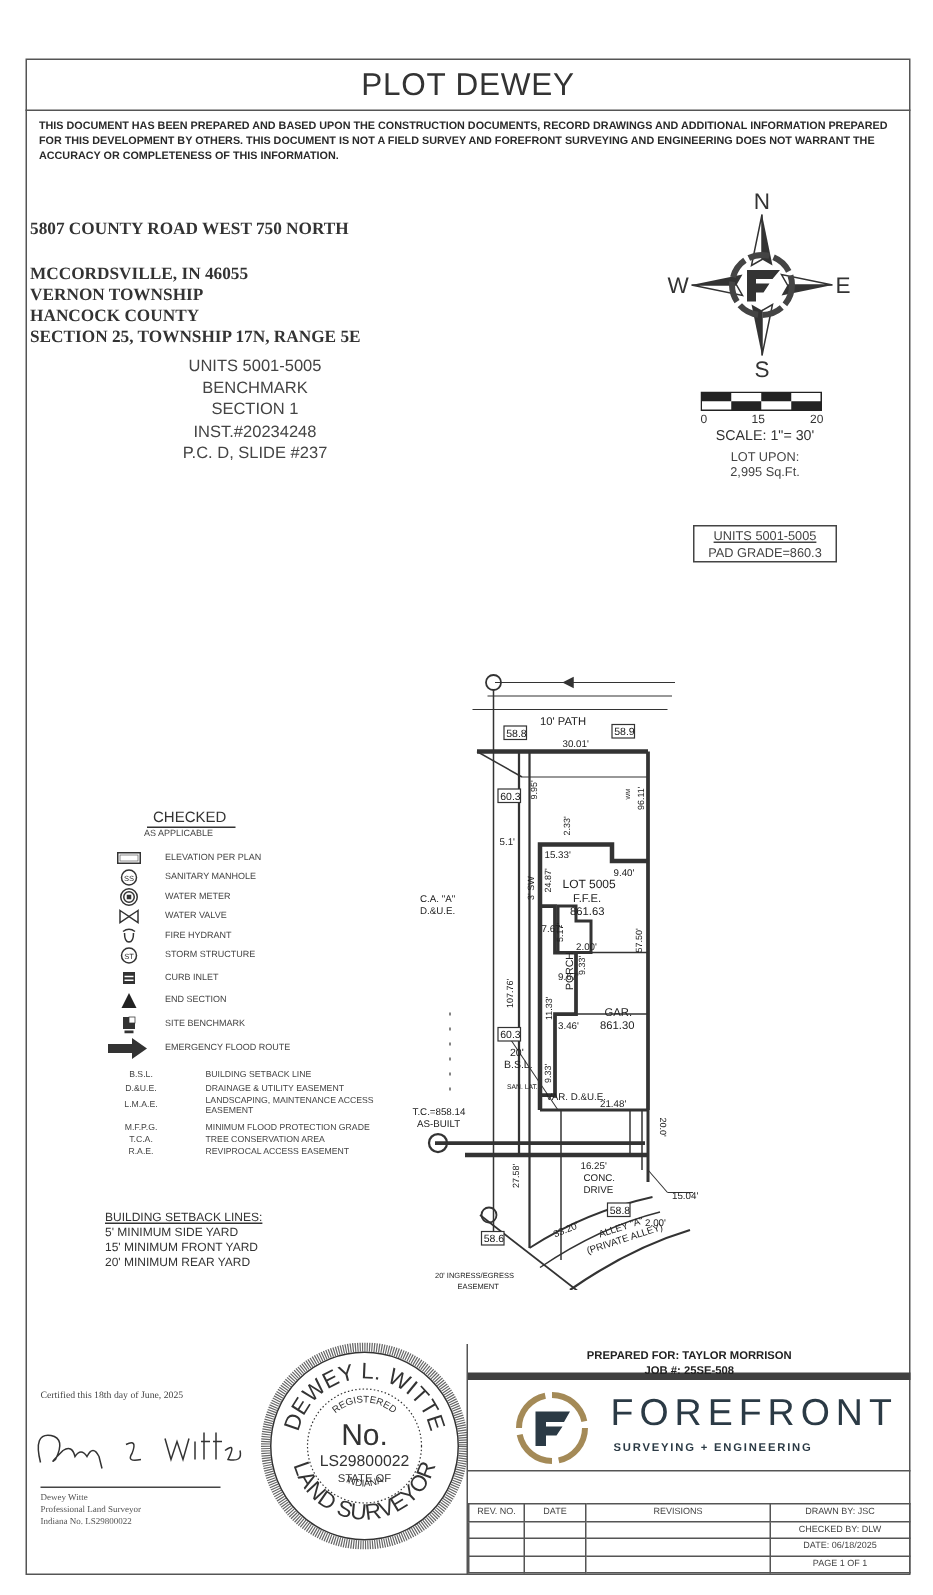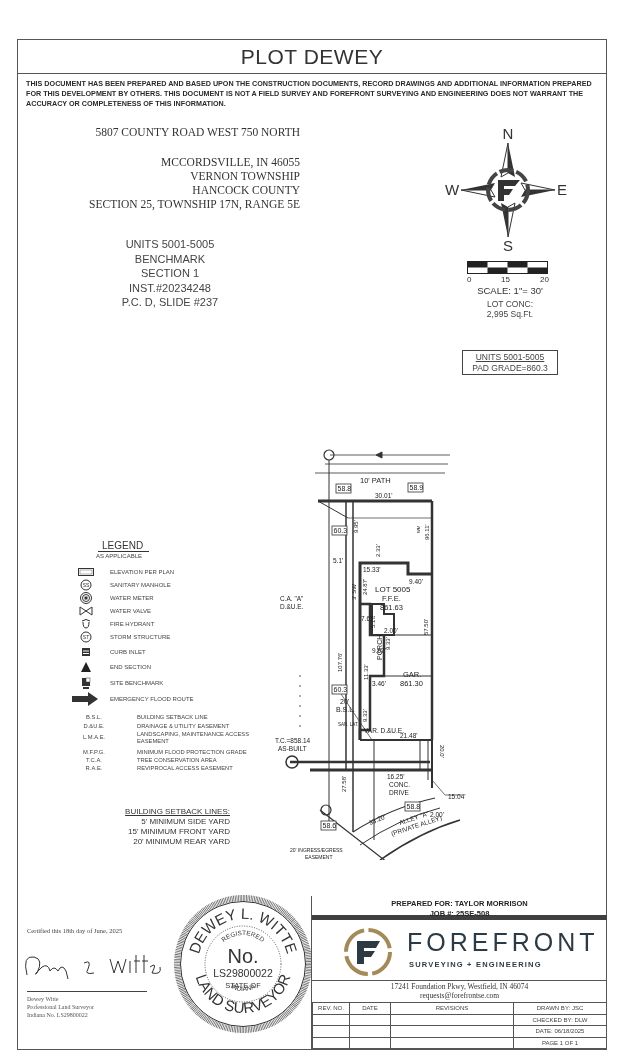--- a/index.html
+++ b/index.html
@@ -1,42 +1,42 @@
 <!DOCTYPE html>
 <html><head>
 <meta charset="utf-8">
 <style>
   html, body { margin:0; padding:0; background:#ffffff; }
   body { width:622px; height:1063px; position:relative; overflow:hidden; font-family:"Liberation Sans", sans-serif; color:#333; }
   .frame { position:absolute; left:17px; top:39px; width:590px; height:1011px; border:1px solid #555; box-sizing:border-box; }
   .title-band { position:absolute; left:17px; top:39px; width:590px; height:35px; border-bottom:1px solid #555; box-sizing:border-box; text-align:center; }
   .title-band span { font-size:21px; line-height:35px; color:#333; letter-spacing:0.5px; }
   .disclaimer { position:absolute; left:26px; top:79px; width:575px; font-size:7.2px; font-weight:bold; line-height:10px; color:#2a2a2a; }
-  .addr { position:absolute; font-family:"Liberation Serif", serif; font-weight:normal; color:#333; text-align:right; }
+  .addr { position:absolute; font-family:"Liberation Serif", serif; font-weight:bold; color:#333; text-align:left;margin-top:21px; }
   .addr1 { left:20px; top:126px; width:280px; font-size:11.5px; }
   .addr-block { left:20px; top:155px; width:280px; font-size:11.5px; line-height:14px; }
   .units-block { position:absolute; left:70px; top:237px; width:200px; text-align:center; font-size:11px; line-height:14.5px; color:#444; }
   .compass { position:absolute; left:443px; top:125px; width:130px; height:130px; }
   .scalebar { position:absolute; left:467px; top:261px; }
   .scale-labels { position:absolute; left:464px; top:275px; width:90px; font-size:8px; color:#333; }
   .scale-labels span { position:absolute; }
   .scale-text { position:absolute; left:455px; top:285px; width:110px; text-align:center; font-size:9.5px; color:#333; }
   .lot-area { position:absolute; left:460px; top:299px; width:100px; text-align:center; font-size:8.5px; line-height:10px; color:#444; }
   .pad-box { position:absolute; left:462px; top:350px; width:96px; height:25px; border:1px solid #444; box-sizing:border-box; text-align:center; font-size:8.5px; line-height:11px; color:#444; padding-top:1px; }
   .pad-box .u { text-decoration:underline; }
   .legend { position:absolute; left:70px; top:540px; width:180px; }
   .legend-title { position:absolute; left:28px; top:0; font-size:10px; color:#333; border-bottom:1px solid #333; padding:0 6px 0 4px; }
   .legend-sub { position:absolute; left:26px; top:13px; font-size:6px; color:#444; }
   .lg-item { position:absolute; left:0; width:200px; height:12px; font-size:6px; color:#444; }
   .lg-item .ico { position:absolute; left:8px; top:-2px; width:16px; height:12px; }
   .lg-item .lbl { position:absolute; left:40px; top:1px; white-space:nowrap; }
   .abbr { position:absolute; left:70px; font-size:5.8px; color:#444; white-space:nowrap; }
   .abbr .k { position:absolute; left:0; width:48px; text-align:center; }
   .abbr .v { position:absolute; left:67px; }
-  .setback { position:absolute; left:70px; top:807px; width:160px; text-align:right; font-size:8px; line-height:10px; color:#333; }
+  .setback { position:absolute; left:70px; top:807px; width:160px; text-align:left; font-size:8px; line-height:10px; color:#333; }
   .setback .h { text-decoration:underline; }
   .plan { position:absolute; left:270px; top:440px; width:200px; height:420px; }
   .plan text { font-family:"Liberation Sans", sans-serif; fill:#222; }
   .cert { position:absolute; left:27px; top:927px; font-family:"Liberation Serif", serif; font-size:6.5px; color:#444; }
   .sig { position:absolute; left:22px; top:945px; width:140px; height:40px; }
   .sig-lines { position:absolute; left:27px; top:991px; width:120px; border-top:1px solid #444; }
   .surveyor-info { position:absolute; left:27px; top:995px; font-family:"Liberation Serif", serif; font-size:6px; line-height:8px; color:#555; }
   .seal { position:absolute; left:174px; top:895px; width:138px; height:138px; }
   .tblock { position:absolute; left:311px; top:896px; width:296px; height:154px; border-left:1px solid #555; box-sizing:border-box; }
   .tb-prep { position:absolute; left:0; top:0; width:295px; height:24px; border-bottom:5px solid #404040; text-align:center; font-size:7.5px; font-weight:bold; line-height:10px; padding-top:3px; box-sizing:border-box; color:#222; }
@@ -96,31 +96,31 @@
   <rect x="40.5" y="0.5" width="20" height="6" fill="#222"></rect>
   <rect x="60.5" y="6.5" width="20" height="6" fill="#222"></rect>
 </svg>
 <div class="scale-labels">
   <span style="left:3px">0</span>
   <span style="left:37px">15</span>
   <span style="left:76px">20</span>
 </div>
 <div class="scale-text">SCALE:  1"=  30'</div>
 <div class="lot-area">
-  <div>LOT CONC:</div>
+  <div>LOT UPON:</div>
   <div>2,995 Sq.Ft.</div>
 </div>
 
 <div class="pad-box">
   <div class="u">UNITS 5001-5005</div>
   <div>PAD GRADE=860.3</div>
 </div>
 
 <div class="legend">
-  <div class="legend-title">LEGEND</div>
+  <div class="legend-title">CHECKED</div>
   <div class="legend-sub">AS APPLICABLE</div>
 
   <div class="lg-item" style="top:28px">
     <svg class="ico" viewBox="0 0 16 10">
         <rect x="0.5" y="1.5" width="15" height="7" fill="none" stroke="#333"></rect>
         <rect x="2" y="3" width="12" height="4" fill="none" stroke="#666" stroke-width="0.5"></rect>
       </svg>
     <span class="lbl">ELEVATION PER PLAN</span>
   </div>
   <div class="lg-item" style="top:41px">
@@ -379,24 +379,20 @@
     <div>JOB #: 25SE-508</div>
   </div>
   <div class="tb-logo">
     <svg style="position:absolute;left:30px;top:6px" width="52" height="52" viewBox="0 0 52 52">
       <circle cx="26" cy="26" r="22" fill="none" stroke="#a48a57" stroke-width="4" stroke-dasharray="30 4.5"></circle>
       <path d="M15,15 H38 L34,22 H22 V25 H33 L29,31 H22 V38 H15 Z" fill="#2b3a45"></path>
     </svg>
     <div class="word">FOREFRONT</div>
     <div class="sub">SURVEYING + ENGINEERING</div>
   </div>
-  <div class="tb-addr">
-    <div>17241 Foundation Pkwy, Westfield, IN 46074</div>
-    <div>requests@forefrontse.com</div>
-  </div>
   <table class="tb-table">
     <tbody>
         <tr>
       <td style="width:32px">REV. NO.</td>
       <td style="width:36px">DATE</td>
       <td style="width:118px">REVISIONS</td>
       <td>DRAWN BY: JSC</td>
     </tr>
     <tr>
       <td></td>

